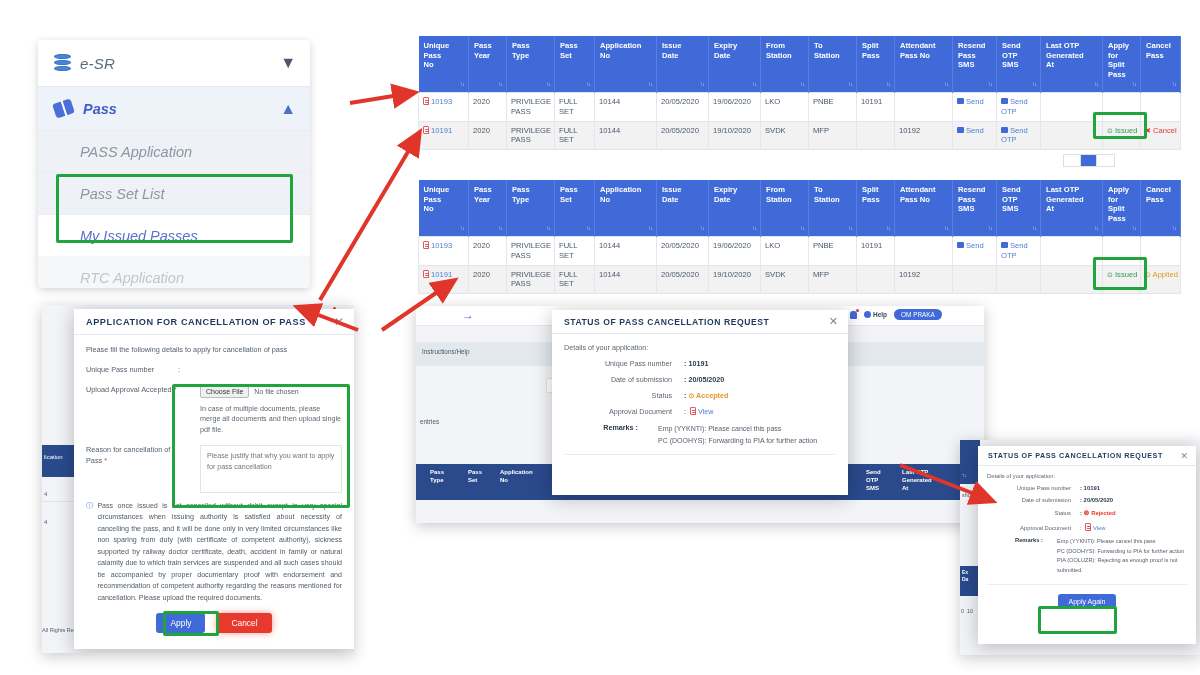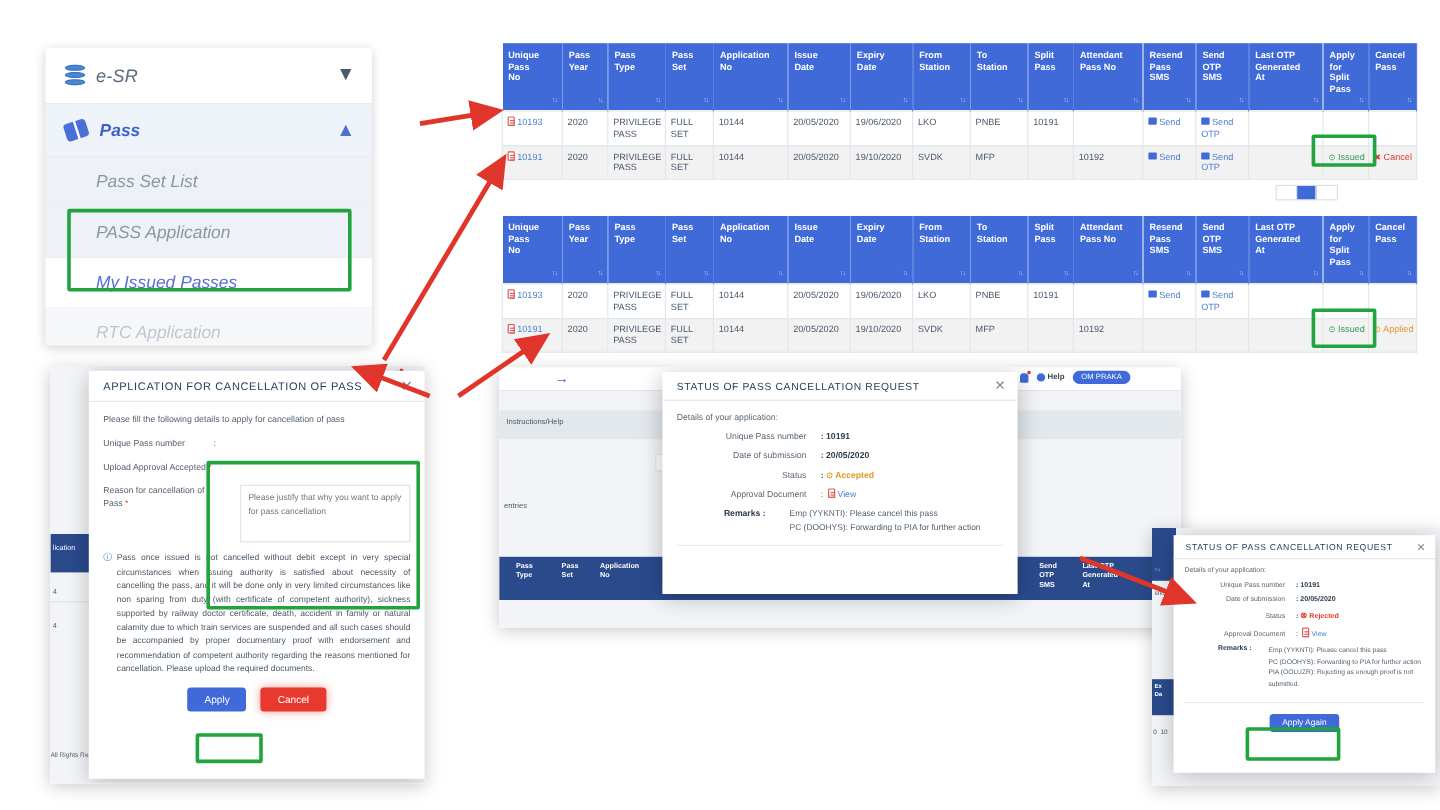--- a/index.html
+++ b/index.html
@@ -129,21 +129,21 @@
   .bg-topbar { position:absolute; left:0; right:0; top:0; height:20px; background:#ffffff; border-bottom:1px solid #e2e6ea;}
   .bg-strip { position:absolute; left:0; right:0; background:#e9edf1; }
   .bg-bluebar { position:absolute; background:#2a4a8c; }
   .modal-card {
     position:absolute; background:#ffffff; box-shadow:0 3px 18px rgba(0,0,0,.25);
   }
   .modal-head {
     display:flex; align-items:center; border-bottom:1px solid #e4e7eb;
   }
   .modal-title {
-    font-weight:normal; color:#1d3a5c; letter-spacing:.55px;
+    font-weight:bold; color:#1d3a5c; letter-spacing:.55px;
   }
   .modal-x { margin-left:auto; color:#7a8694; font-weight:300; }
 
   
   #dlgA { left:42px; top:305px; width:312px; height:348px; }
   #dlgA .modal-card { left:32px; top:4px; width:280px; height:340px; }
   #dlgA .modal-head { height:26px; padding:0 10px 0 12px; }
   #dlgA .modal-title { font-size:9.2px; }
   #dlgA .modal-x { font-size:12px; }
   #dlgA .body { padding:10px 12px 0 12px; font-size:7.4px; color:#55616e; }
@@ -236,24 +236,24 @@
         </span>
       <span class="brand-txt">e-SR</span>
       <span class="caret-down">▼</span>
     </div>
     <div class="menu-main">
       <span class="ticket-icon"></span>
       <span class="m-label">Pass</span>
       <span class="caret-up">▲</span>
     </div>
     <div class="menu-sub faded">
+      <span>PASS Application</span>
+    </div>
+    <div class="menu-sub faded">
       <span>Pass Set List</span>
-    </div>
-    <div class="menu-sub faded">
-      <span>PASS Application</span>
     </div>
     <div class="menu-sub active-link">
       <span>My Issued Passes</span>
     </div>
     <div class="menu-sub faded cut-row">
       <span>RTC Application</span>
     </div>
   </div>
 
   <div class="green-box" style="left:56px; top:174px; width:237px; height:69px;"></div>
@@ -453,20 +453,27 @@
           <div class="flabel">Unique Pass number</div>
           <div class="colon">:</div>
           <div class="fctrl"></div>
         </div>
 
         <div class="frow">
           <div class="flabel">
             <span>Upload Approval Accepted</span>
             <span class="req">*</span>
           </div>
+          <div class="fctrl" style="padding-left:22px">
+            <div class="file-row">
+              <span class="choose-btn">Choose File</span>
+              <span class="file-none">No file chosen</span>
+            </div>
+            <div class="hint">In case of multiple documents, please merge all documents and then upload single pdf file.</div>
+          </div>
         </div>
 
         <div class="frow" style="margin-bottom:4px">
           <div class="flabel">
             <span>Reason for cancellation of Pass</span>
             <span class="req">*</span>
           </div>
           <div class="fctrl" style="padding-left:22px">
             <textarea class="ta" placeholder="Please justify that why you want to apply for pass cancellation" style=""></textarea>
           </div>

